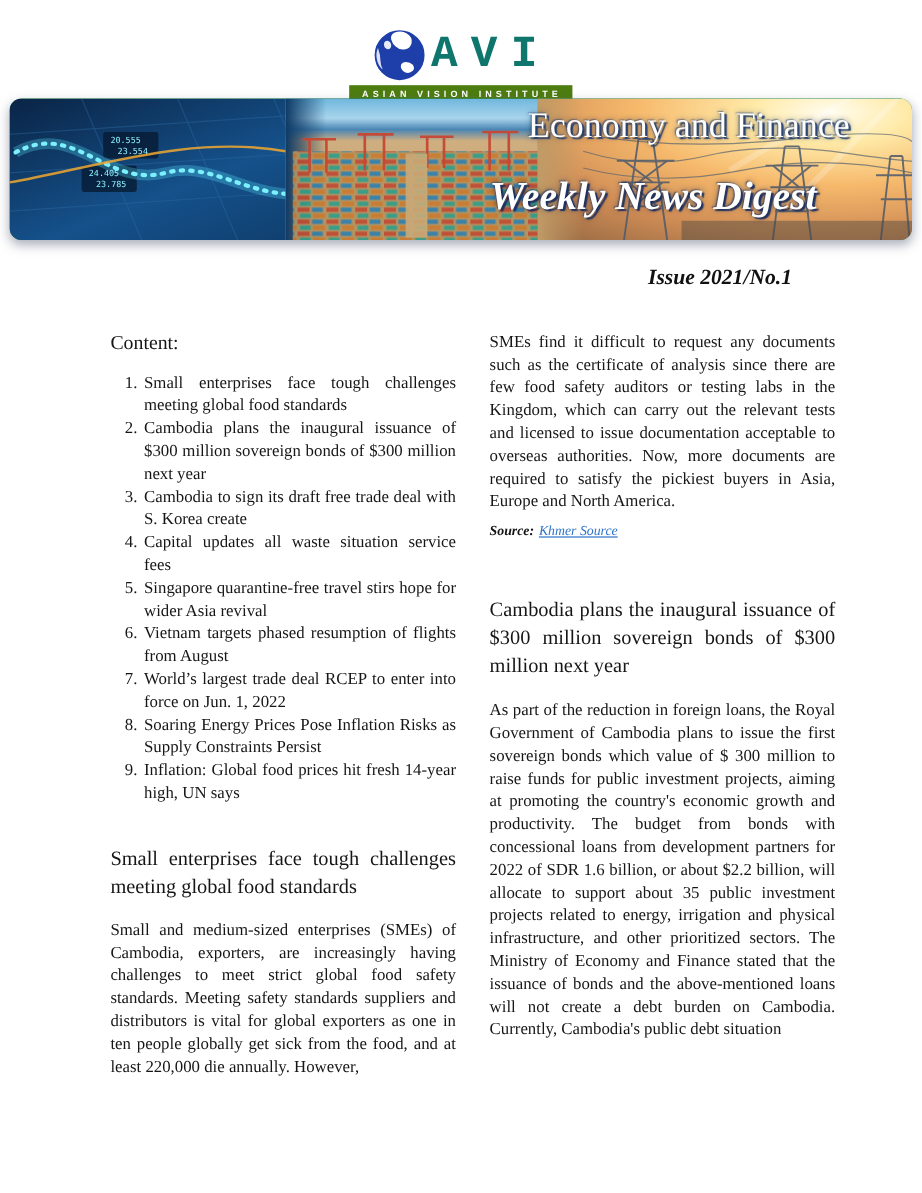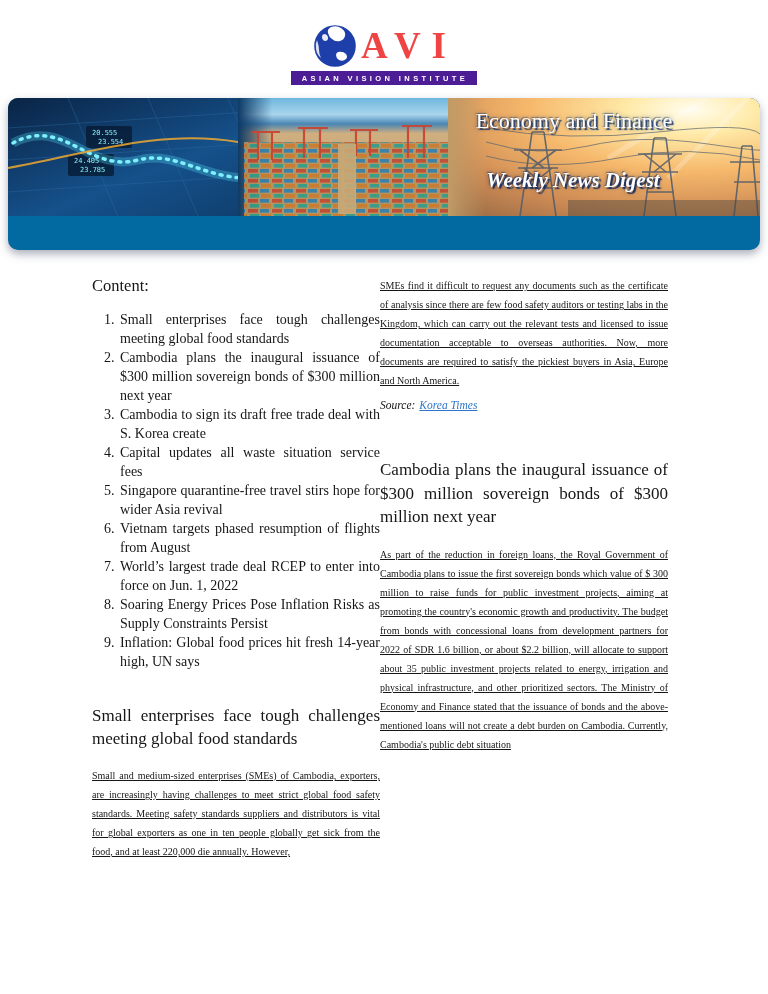--- a/index.html
+++ b/index.html
@@ -3,53 +3,53 @@
 <meta charset="utf-8">
 <style>
   html,body{margin:0;padding:0;background:#ffffff;}
   .page{position:relative;width:768px;height:994px;background:#ffffff;overflow:hidden;
         font-family:"Liberation Serif", serif;color:#161616;}
 
   
   .logo-wrap{position:absolute;top:22px;left:0;width:768px;display:flex;flex-direction:column;align-items:center;}
   .logo-row{display:flex;align-items:center;}
   .globe{width:48px;height:48px;margin-right:-4px;position:relative;z-index:2;}
-  .avi-text{font-size:37px;line-height:40px;color:#ef4444;font-weight:bold;letter-spacing:11px;
-            font-family:Liberation Serif, serif;padding-left:6px;}
-  .logo-bar{margin-top:1px;background:#4c1d95;color:#ffffff;font-family:"Liberation Sans", sans-serif;
+  .avi-text{font-size:37px;line-height:40px;color:#0f766e;font-weight:bold;letter-spacing:11px;
+            font-family:Liberation Mono, monospace;padding-left:6px;}
+  .logo-bar{margin-top:1px;background:#4d7c0f;color:#ffffff;font-family:"Liberation Sans", sans-serif;
             font-size:7.5px;font-weight:bold;letter-spacing:3.4px;padding:3px 9px 2px 11px;}
 
   
-  .banner{position:absolute;top:98px;left:8px;width:752px;height:152px;border-radius:10px;overflow:hidden;
-          box-shadow:0 4px 9px rgba(90,95,120,0.50);background:#0369a1;}
+  .banner{position:absolute;top:82px;left:8px;width:752px;height:118px;border-radius:10px;overflow:hidden;
+          box-shadow:0 4px 9px rgba(90,95,120,0.50);background:#15803d;}
   .banner svg{position:absolute;top:0;left:0;width:752px;height:118px;display:block;}
   .banner-title1{position:absolute;top:7px;left:390px;width:352px;text-align:center;
-                 font-size:22px;line-height:32px;color:#ffffff;
+                 font-size:30px;line-height:32px;color:#ffffff;
                  text-shadow:2px 2px 1px rgba(27,58,110,0.95), -1px -1px 1px rgba(27,58,110,0.55), 0 0 5px rgba(20,40,85,0.6);}
-  .banner-title2{position:absolute;top:66px;left:400px;width:330px;text-align:center;font-style:italic;font-weight:bold;
-                 font-size:21px;line-height:33px;color:#ffffff;
+  .banner-title2{position:absolute;top:66px;left:400px;width:330px;text-align:left;font-style:italic;font-weight:bold;
+                 font-size:33px;line-height:33px;color:#ffffff;
                  text-shadow:2px 2px 1px rgba(23,45,95,0.95), -1px -1px 1px rgba(23,45,95,0.55), 0 0 5px rgba(20,40,85,0.6);}
 
   
   .issue-line{position:absolute;top:221px;left:0;width:660px;text-align:right;
               font-size:18px;font-weight:bold;font-style:italic;color:#111;}
 
   
-  .columns{position:absolute;top:276px;left:92px;width:604px;display:flex;}
+  .columns{position:absolute;top:276px;left:92px;width:604px;display:flex;gap:28px;}
   .col{width:288px;}
   .content-heading{font-size:16.5px;line-height:20px;margin:0;font-weight:normal;}
   ol.toc{margin:14px 0 0 0;padding:0 0 0 26px;font-size:14px;line-height:19px;text-align:justify;}
   ol.toc li{margin:0;padding-left:2px;}
   .article-heading{font-size:17px;line-height:22.5px;font-weight:normal;text-align:justify;margin:0;}
   .h-left{margin-top:34px;}
   .h-right{margin-top:47px;line-height:23.5px;}
-  .body-par{font-size:10px;line-height:19px;text-align:justify;margin:16px 0 0 0;text-decoration:underline;}
+  .body-par{font-size:14px;line-height:19px;text-align:justify;margin:16px 0 0 0;}
   .body-par.first{margin-top:0;}
   .source-line{margin-top:9px;font-size:11.5px;font-style:italic;color:#111;}
-  .source-label{font-weight:normal;margin-right:4px;}
+  .source-label{font-weight:bold;margin-right:4px;}
   .source-link{color:#2e74c8;text-decoration:underline;cursor:pointer;}
 </style>
 </head>
 <body>
 
 <div class="page">
 
   <div class="logo-wrap">
     <div class="logo-row">
       <span class="globe">
@@ -166,20 +166,21 @@
           <path d="M478,30 Q560,44 650,34 T752,36"></path>
         </g>
         <rect x="560" y="102" width="192" height="16" fill="#4c4640" opacity="0.45"></rect>
       </g>
     </svg>
 
     <div class="banner-title1">Economy and Finance</div>
     <div class="banner-title2">Weekly News Digest</div>
   </div>
 
+  <div class="issue-line">Issue 2021/No.1</div>
 
   <div class="columns">
 
     <div class="col">
       <p class="content-heading">Content:</p>
       <ol class="toc">
         <li>Small enterprises face tough challenges meeting global food standards</li>
         <li>Cambodia plans the inaugural issuance of $300 million sovereign bonds of $300 million next year</li>
         <li>Cambodia to sign its draft free trade deal with S. Korea create</li>
         <li>Capital updates all waste situation service fees</li>
@@ -190,21 +191,21 @@
         <li>Inflation: Global food prices hit fresh 14-year high, UN says</li>
       </ol>
 
       <h2 class="article-heading h-left">Small enterprises face tough challenges meeting global food standards</h2>
       <p class="body-par">Small and medium-sized enterprises (SMEs) of Cambodia, exporters, are increasingly having challenges to meet strict global food safety standards. Meeting safety standards suppliers and distributors is vital for global exporters as one in ten people globally get sick from the food, and at least 220,000 die annually. However,</p>
     </div>
 
     <div class="col">
       <p class="body-par first">SMEs find it difficult to request any documents such as the certificate of analysis since there are few food safety auditors or testing labs in the Kingdom, which can carry out the relevant tests and licensed to issue documentation acceptable to overseas authorities. Now, more documents are required to satisfy the pickiest buyers in Asia, Europe and North America.</p>
       <p class="source-line">
-        <span class="source-label">Source:</span><a class="source-link">Korea Times</a>
+        <span class="source-label">Source:</span><a class="source-link">Khmer Source</a>
       </p>
 
       <h2 class="article-heading h-right">Cambodia plans the inaugural issuance of $300 million sovereign bonds of $300 million next year</h2>
       <p class="body-par">As part of the reduction in foreign loans, the Royal Government of Cambodia plans to issue the first sovereign bonds which value of $ 300 million to raise funds for public investment projects, aiming at promoting the country's economic growth and productivity. The budget from bonds with concessional loans from development partners for 2022 of SDR 1.6 billion, or about $2.2 billion, will allocate to support about 35 public investment projects related to energy, irrigation and physical infrastructure, and other prioritized sectors. The Ministry of Economy and Finance stated that the issuance of bonds and the above-mentioned loans will not create a debt burden on Cambodia. Currently, Cambodia's public debt situation</p>
     </div>
 
   </div>
 </div>
 
 </body></html>

